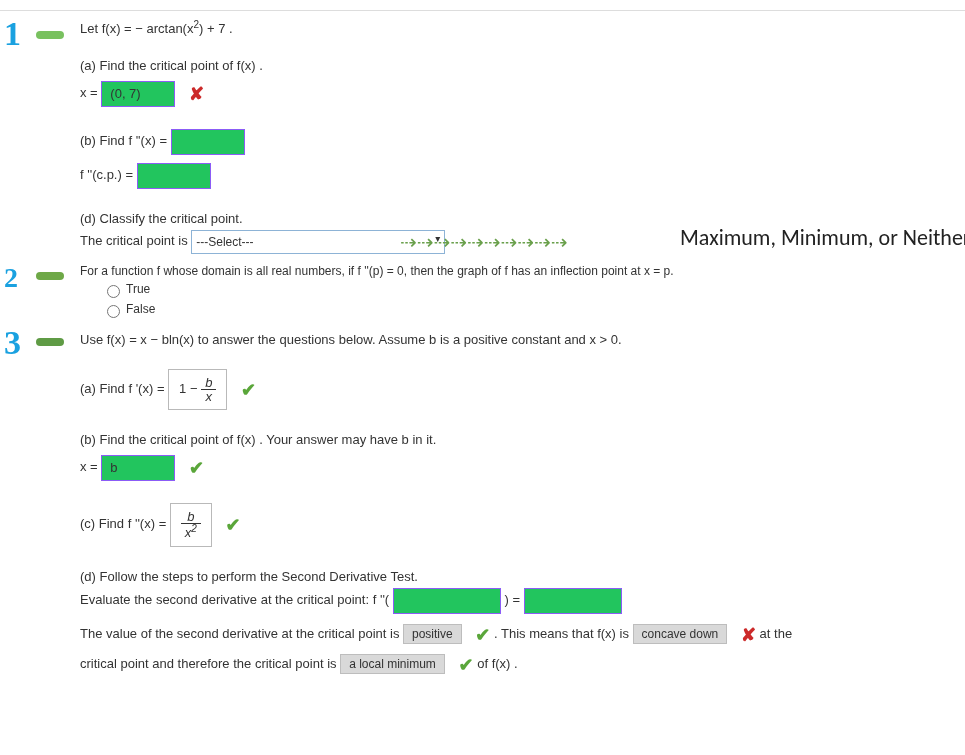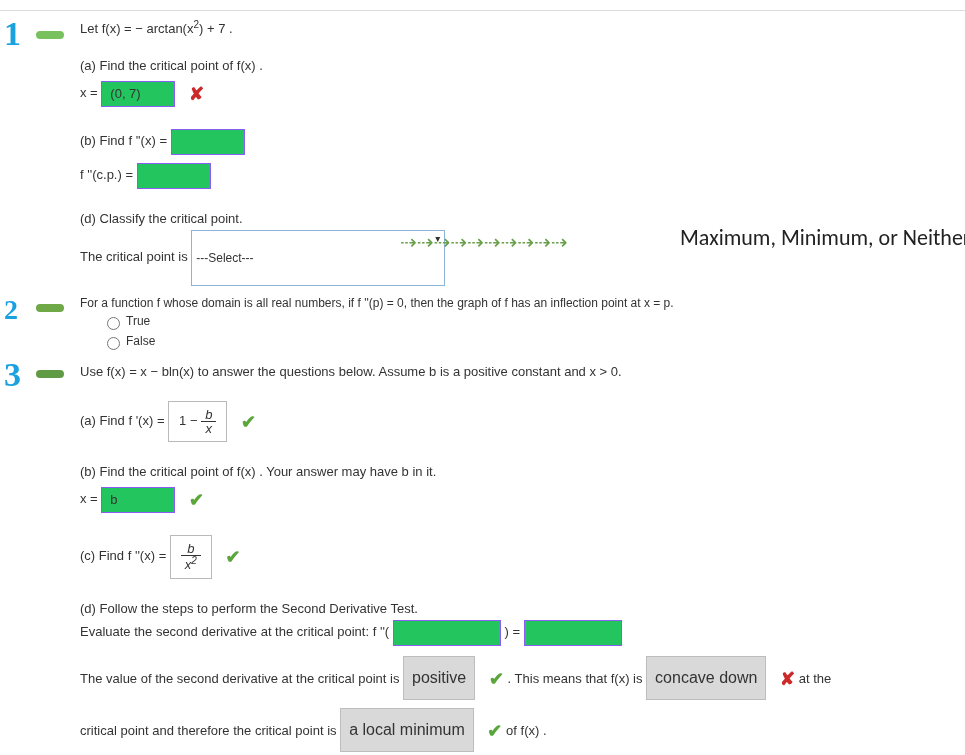--- a/index.html
+++ b/index.html
@@ -10,32 +10,32 @@
 .dash{position:absolute;left:36px;top:12px;width:28px;height:8px;border-radius:4px;background:#79c15f}
 .dash2{background:#6ea847}
 .dash3{background:#5f9b45}
 .line{margin:8px 0}
 .part{margin:22px 0 6px 0}
 .fx{}
 sup{font-size:10px}
 .inbox{display:inline-block;border:1px solid #8b5cf6;background:#22c55e;padding:4px 8px;min-width:56px;min-height:16px;vertical-align:middle;font-size:13px;text-align:left}
 .markx{color:#cc2a2a;font-weight:700;font-size:18px;margin-left:10px;vertical-align:middle;font-family:Arial,sans-serif}
 .markv{color:#5aa63a;font-weight:700;font-size:18px;margin-left:10px;vertical-align:middle;font-family:Arial,sans-serif}
-.sel{display:inline-block;border:1px solid #8db3d6;background:#fff;padding:20px 4px;font-size:12px;min-width:244px;position:relative;vertical-align:middle}
+.sel{display:inline-block;border:1px solid #8db3d6;background:#fff;padding:4px 4px;font-size:12px;min-width:244px;position:relative;vertical-align:middle}
 .sel:after{content:"\25BE";position:absolute;right:4px;top:2px;font-size:10px;color:#333}
 .swoosh{position:absolute;left:320px;top:0;color:#6aa04c;font-size:20px;pointer-events:none}
 .big-note{font-family:Calibri,Arial,sans-serif;font-size:22px;color:#222;position:absolute;left:600px;top:-6px;white-space:nowrap}
 .inflec{font-size:12px;margin-top:4px}
 .radio-row{margin:4px 0 4px 22px;font-size:12px}
 input[type=radio]{vertical-align:middle;margin-right:6px}
 .frac{display:inline-block;text-align:center;vertical-align:middle;line-height:1;font-style:italic}
 .frac .n{display:block;border-bottom:1px solid #333;padding:0 4px}
 .frac .d{display:block;padding:0 4px}
 .boxfrac{display:inline-block;border:1px solid #b9b9b9;padding:6px 10px;vertical-align:middle;background:#fff}
-.fill{display:inline-block;background:#d9d9d9;padding:12px 8px;border:1px solid #bdbdbd;font-size:16px}
+.fill{display:inline-block;background:#d9d9d9;padding:2px 8px;border:1px solid #bdbdbd;font-size:12px}
 hr.top{border:none;border-top:1px solid #ddd;margin:0 0 6px 0}
 </style>
 </head>
 <body>
 
 <div class="page">
 <hr class="top">
 
 <div class="prob">
  <div class="annot">1</div>

